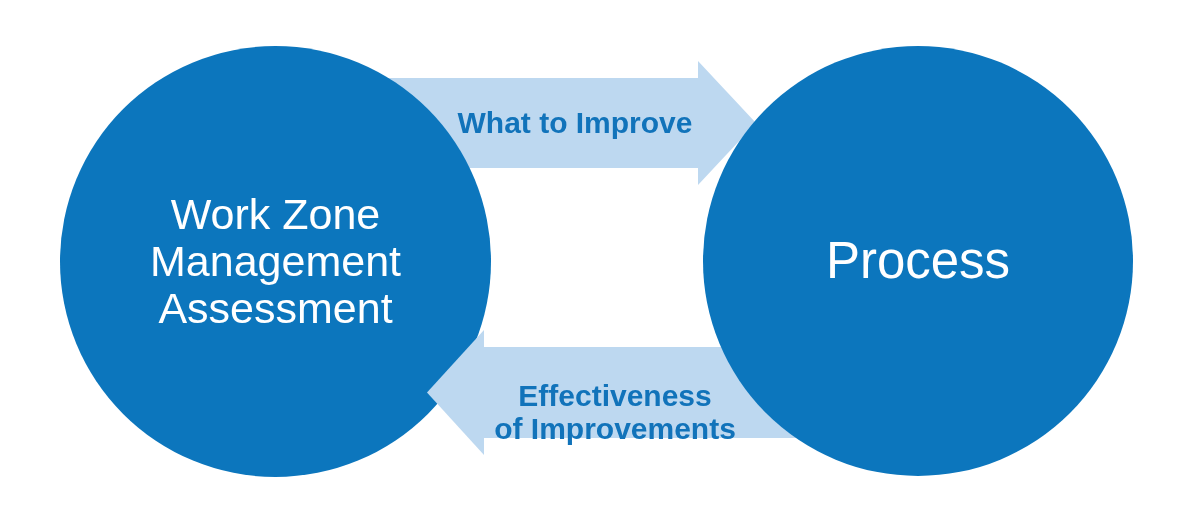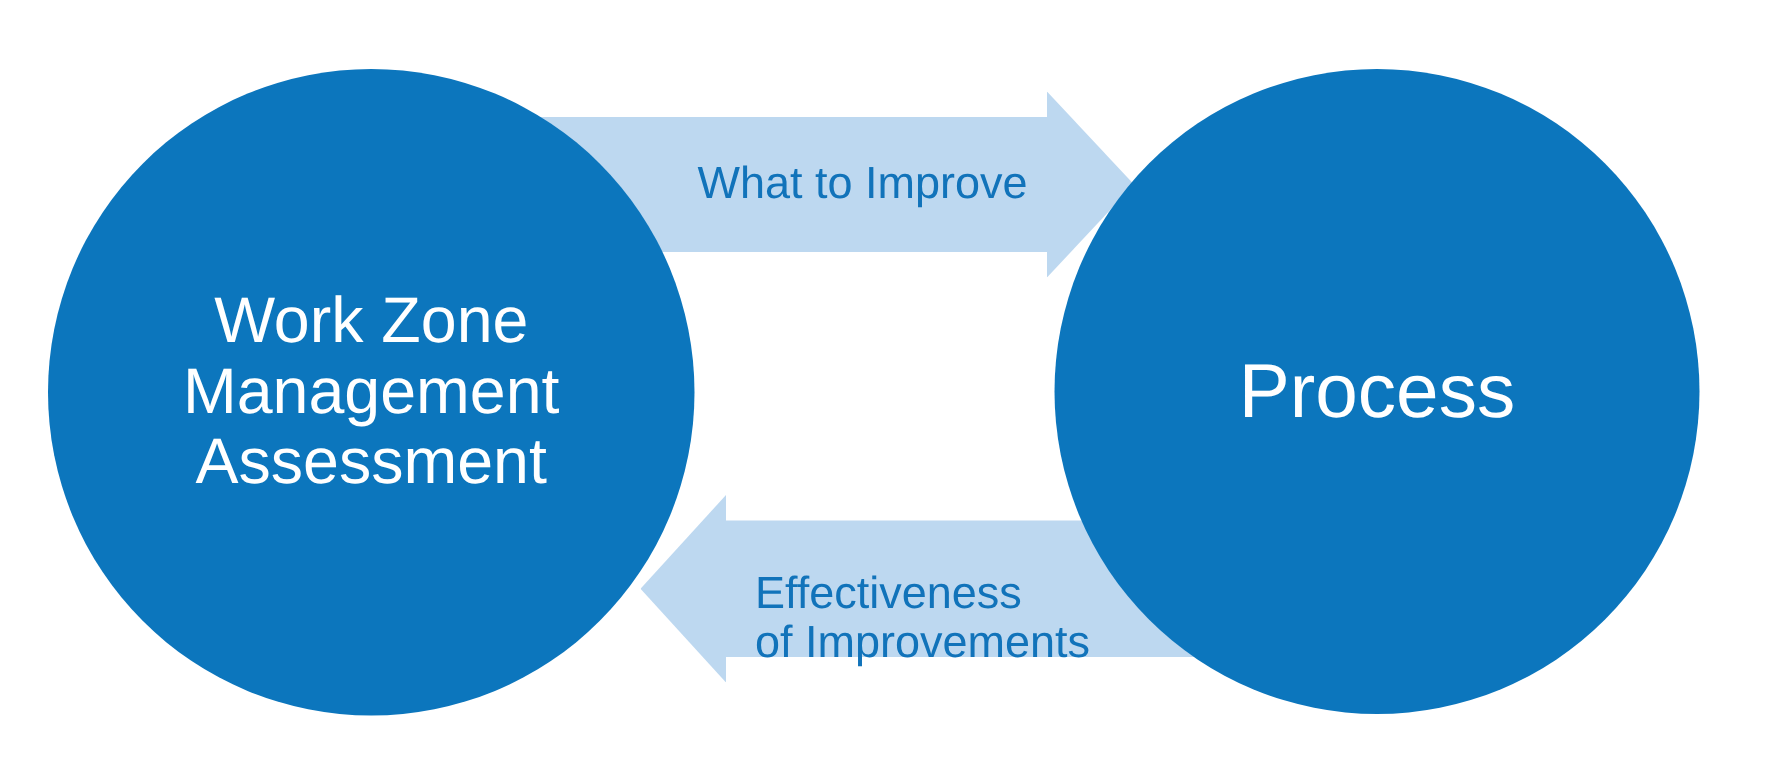--- a/index.html
+++ b/index.html
@@ -19,21 +19,21 @@
   
   .circle {
     position: absolute;
     border-radius: 50%;
     background: var(--circle-fill, #0C76BD);
     display: flex;
     align-items: center;
     justify-content: center;
   }
   .left-circle {
-    left: 32px;
+    left: 60px;
     top: 46px;
     width: 431px;
     height: 431px;
     z-index: 2;
   }
   .right-circle {
     left: 703px;
     top: 46px;
     width: 430px;
     height: 430px;
@@ -90,23 +90,23 @@
     clip-path: polygon(100% 0, 0 50%, 100% 100%);
     z-index: 3;
   }
 
   
   .arrow-label {
     position: absolute;
     display: flex;
     align-items: center;
     justify-content: center;
-    text-align: left;
+    text-align: center;
     color: var(--arrow-text, #1173BA);
-    font-weight: 400;
+    font-weight: 700;
     font-size: 30px;
     line-height: 1.08;
   }
   .top-arrow-label {
     left: 410px;
     top: 78px;
     width: 330px;
     height: 90px;
     z-index: 1;
   }

